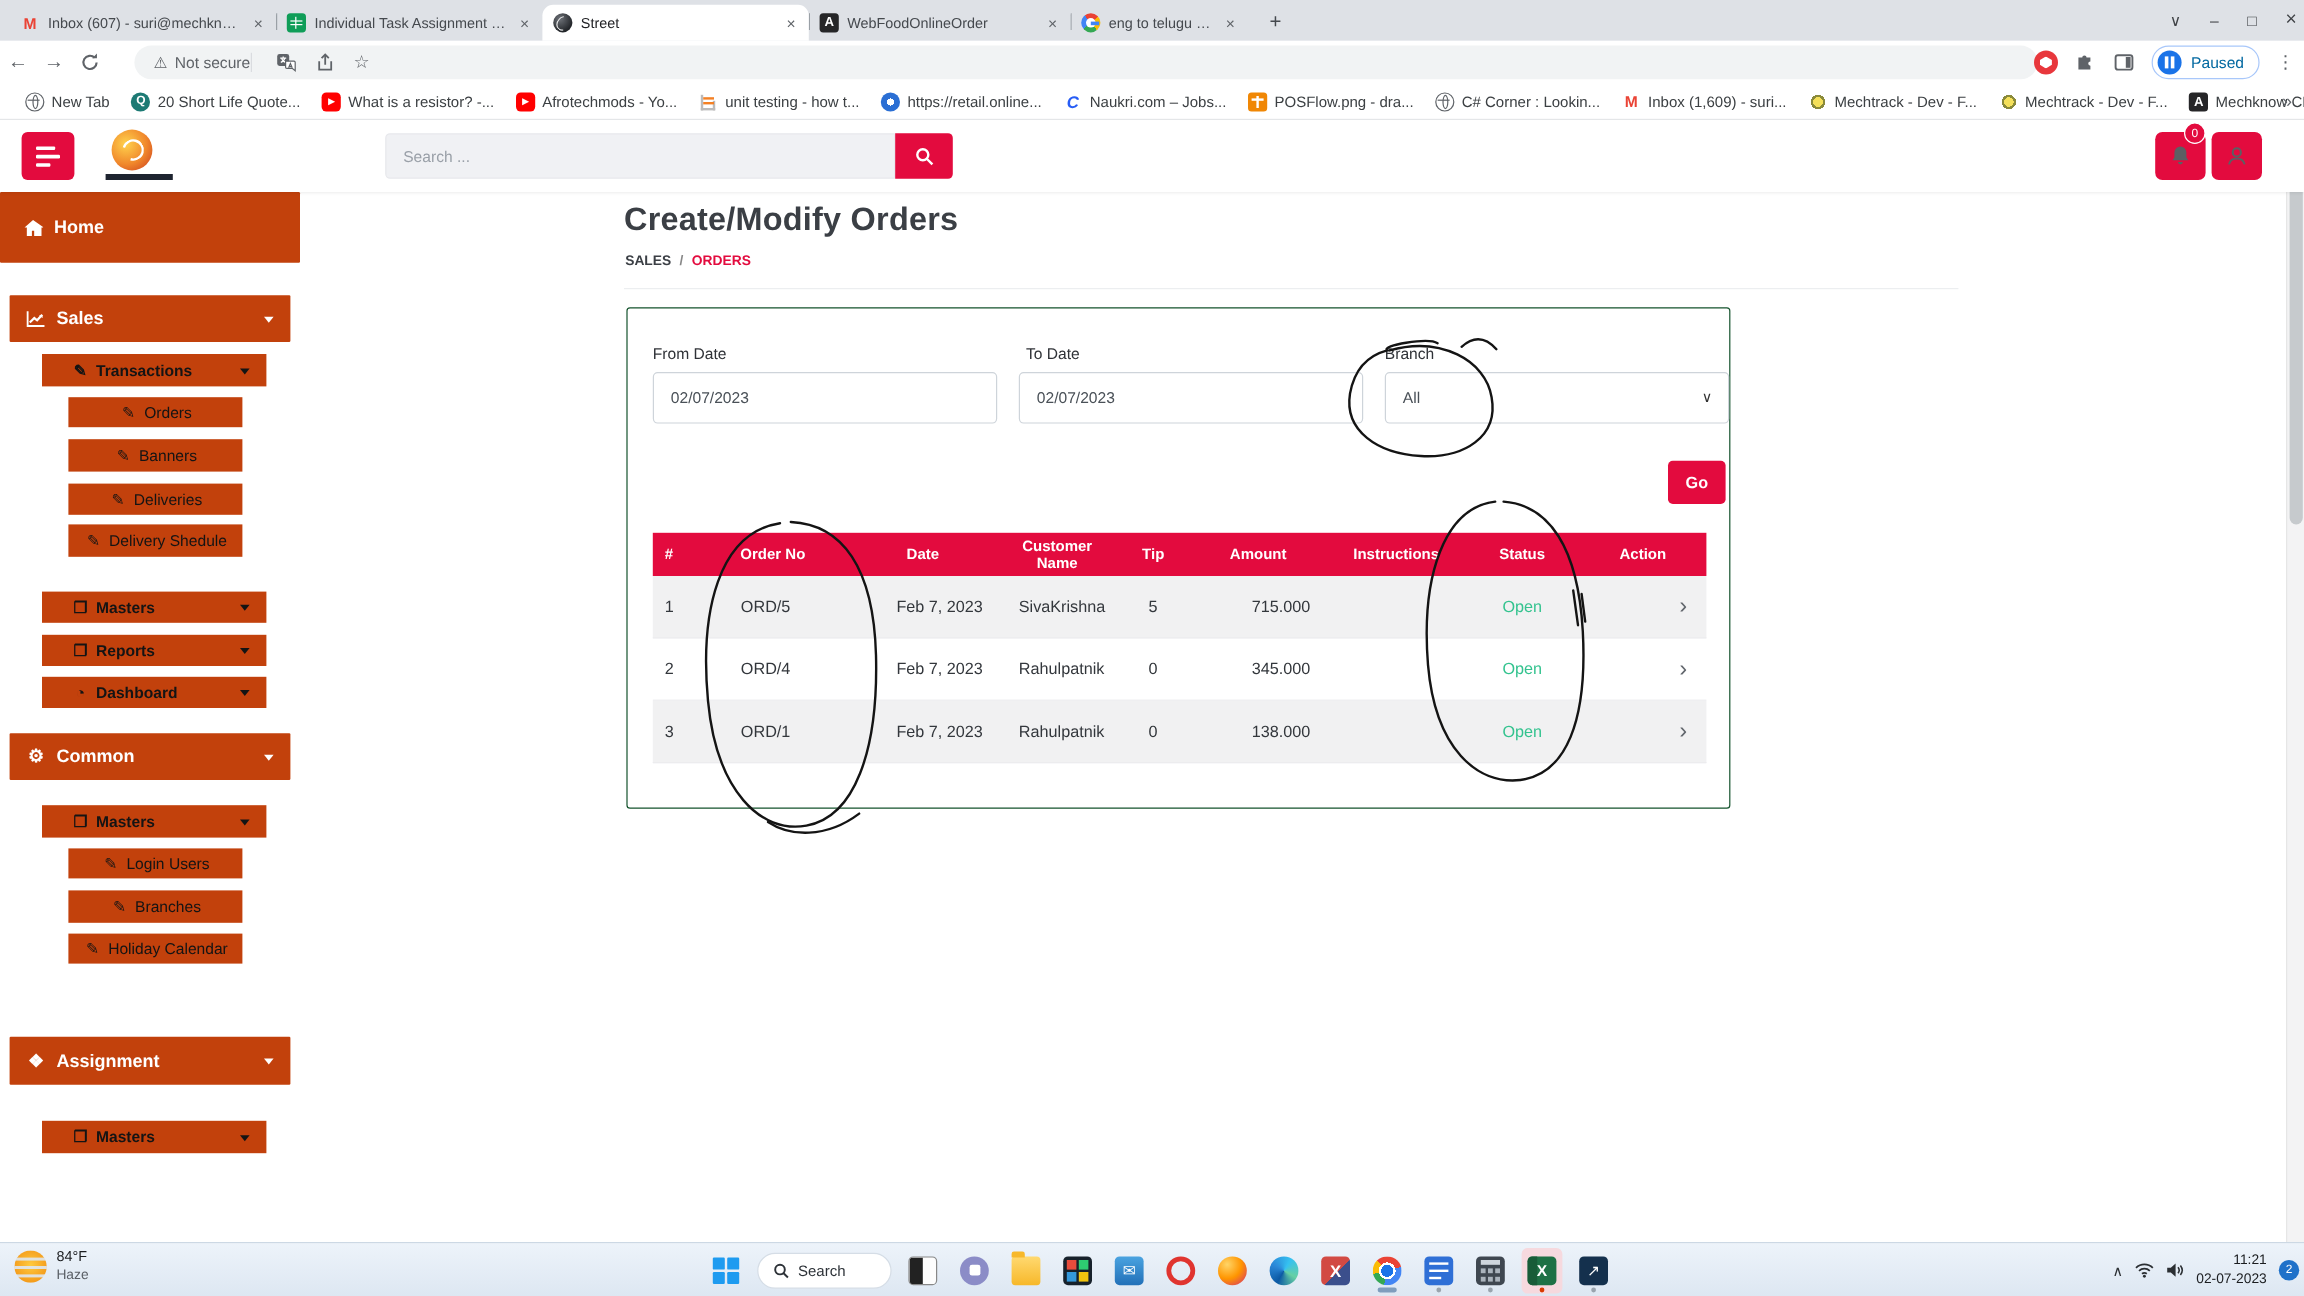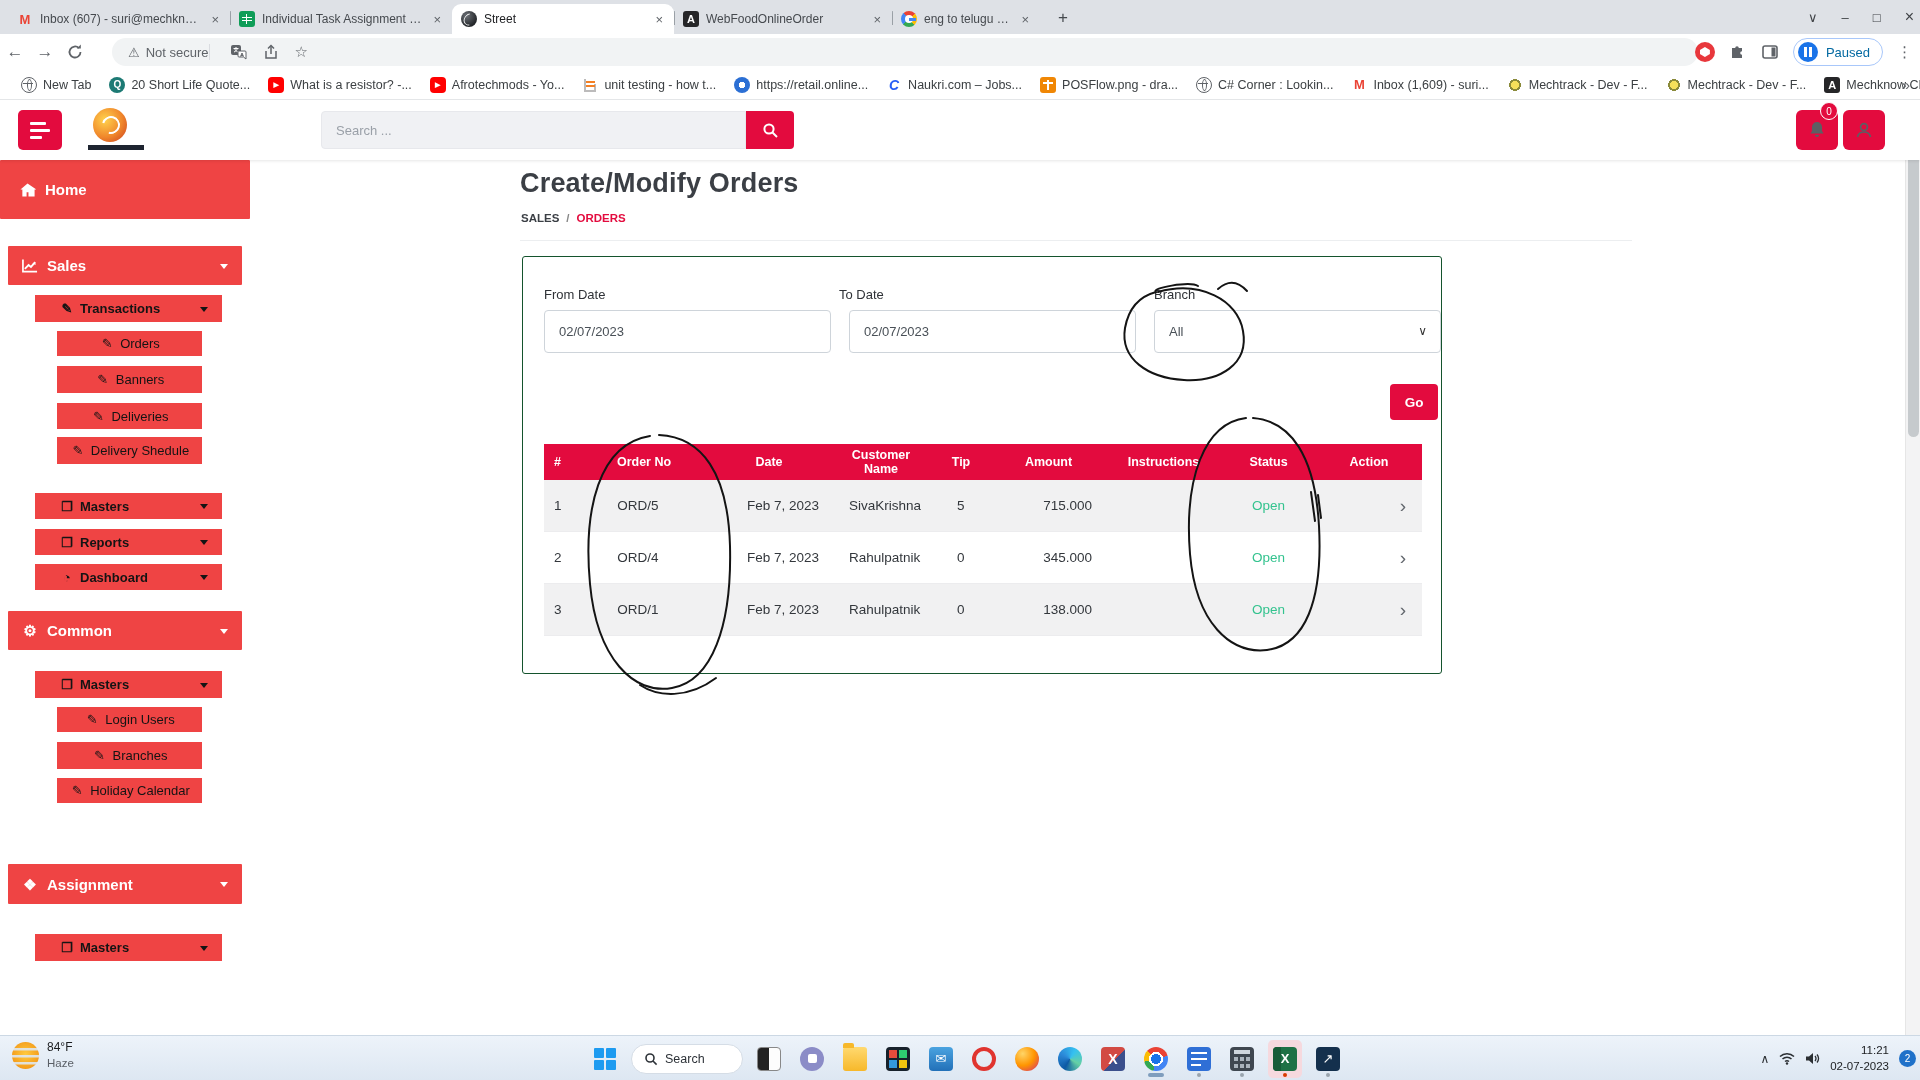--- a/index.html
+++ b/index.html
@@ -87,21 +87,21 @@
   .applogo .ball::after{content:"";position:absolute;left:9px;top:8px;width:14px;height:14px;border-radius:50%;border:2px solid #fff;border-left-color:transparent;transform:rotate(-30deg)}
   .applogo .bar{width:56px;height:5px;background:#1e2430;margin:3px auto 0}
   .appsearch{position:absolute;left:321px;top:11px;width:425px;height:38px;background:#f0f1f4;border:1px solid #e7e8ec;border-radius:4px 0 0 4px;padding:0 14px;font-size:13px;color:#444;font-family:"Liberation Sans",sans-serif}
   .appsearch::placeholder{color:#9aa0a8}
   .appsearchbtn{position:absolute;left:746px;top:11px;width:48px;height:38px;background:#e30b3e;border:none;border-radius:0 4px 4px 0;display:flex;align-items:center;justify-content:center}
   .redicbtn{position:absolute;top:10px;width:42px;height:40px;background:#e30b3e;border:none;border-radius:6px;display:flex;align-items:center;justify-content:center}
   .bellbadge{position:absolute;left:1820px;top:2px;width:18px;height:18px;border-radius:50%;background:#e30b3e;color:#fff;font-size:10px;display:flex;align-items:center;justify-content:center;z-index:6;border:1px solid #fff}
 
   
   .sidebar{position:absolute;left:0;top:60px;width:250px;height:875px;background:#fff}
-  .snav{position:absolute;background:#ef4444;display:flex;align-items:center;color:#fff}
+  .snav{position:absolute;background:#c2410c;display:flex;align-items:center;color:#fff}
   .snav .lbl{white-space:nowrap}
   .lv0{left:8px;width:234px;border-radius:1px;padding:0 14px;font-size:15px;font-weight:bold;gap:9px}
   .lv0.home{left:0;width:250px;padding:0 20px;font-size:15px}
   .lv1{left:35px;width:187px;padding:0 0 0 24px;font-size:13px;font-weight:bold;color:#141414;gap:5px}
   .lv2{left:57px;width:145px;font-size:13px;color:#141414;justify-content:center;gap:5px}
   .chev{position:absolute;right:14px;top:50%;margin-top:-2px;width:0;height:0;border-left:4px solid transparent;border-right:4px solid transparent;border-top:5px solid currentColor}
   .sico{display:inline-flex;width:16px;justify-content:center;flex:0 0 auto;font-style:normal}
   .glyphico{font-size:13px;line-height:1}
 
   
@@ -455,21 +455,21 @@
     <div class="pagetitle">Create/Modify Orders</div>
     <div class="breadcrumb">
       <span>SALES</span>
       <span class="sep">/</span>
       <span class="cur">ORDERS</span>
     </div>
     <div class="pagerule"></div>
 
     <div class="card">
       <span class="flabel" style="left:21px">From Date</span>
-      <span class="flabel" style="left:316px">To Date</span>
+      <span class="flabel" style="left:332px">To Date</span>
       <span class="flabel" style="left:631px">Branch</span>
       <div class="finput" style="left:21px">02/07/2023</div>
       <div class="finput" style="left:326px">02/07/2023</div>
       <div class="finput fselect" style="left:631px">
         <span>All</span>
         <span class="sel-caret">∨</span>
       </div>
       <button class="gobtn">Go</button>
 
       <div class="otable">

